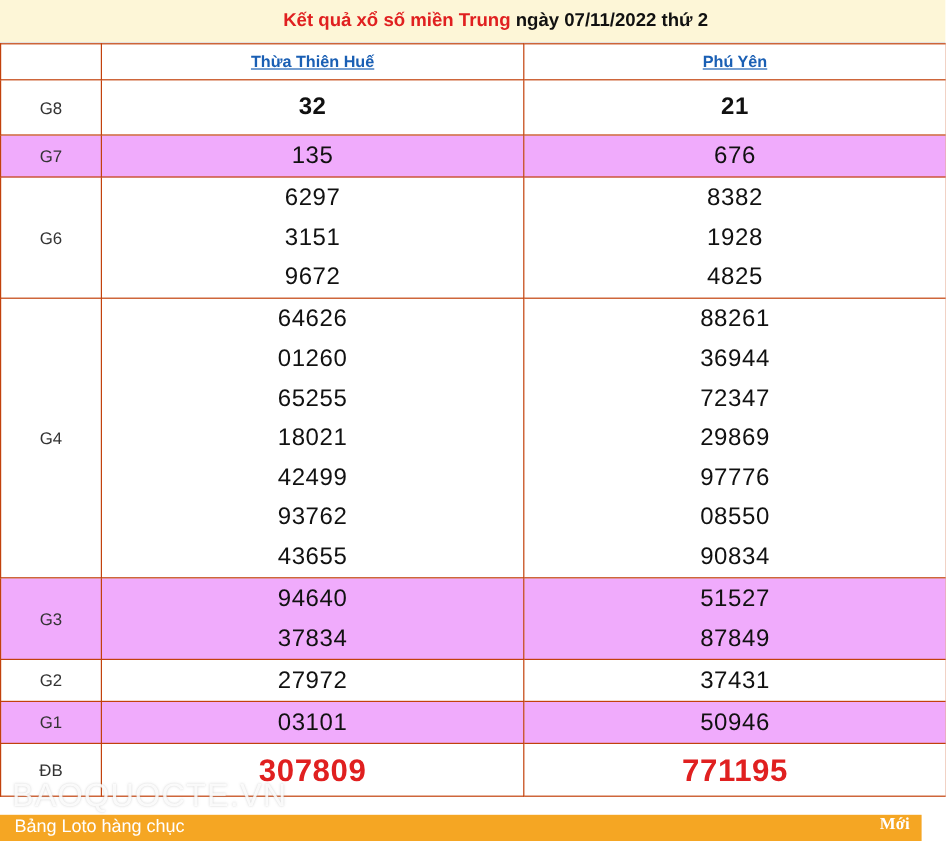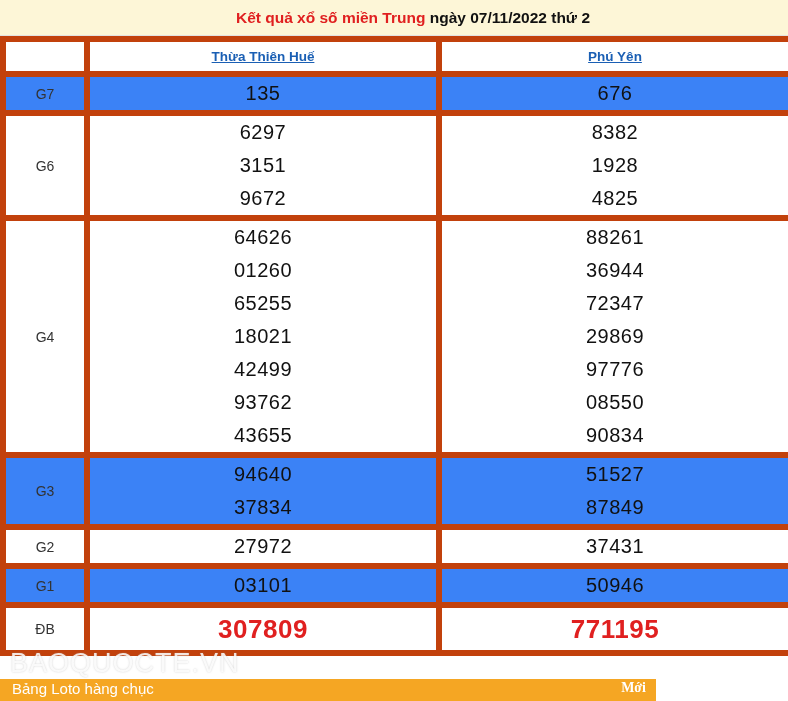--- a/index.html
+++ b/index.html
@@ -47,21 +47,21 @@
     font-weight: bold;
   }
 
   
   table.results {
     width: 788px;
     border-collapse: collapse;
     table-layout: fixed;
   }
   table.results td, table.results th {
-    border: 6px solid #c2410c;
+    border: 1px solid #c2410c;
     text-align: center;
     vertical-align: middle;
     padding: 0;
   }
   col.c-label { width: 84px; }
   col.c-prov  { width: 352px; }
 
   thead th {
     height: 29px;
     background: #ffffff;
@@ -73,21 +73,21 @@
     text-decoration: underline;
     cursor: pointer;
   }
   thead th.corner { background: #ffffff; }
 
   td.label {
     font-size: 14px;
     color: #333;
     font-weight: normal;
   }
-  tr.shade td { background: #3b82f6; }
+  tr.shade td { background: #f0abfc; }
   tr.plain td { background: #ffffff; }
 
   .nums {
     display: flex;
     flex-direction: column;
     align-items: center;
     justify-content: center;
   }
   .nums div {
     line-height: 33px;
@@ -112,21 +112,21 @@
   .g7 .nums div, .g6 .nums div, .g5 .nums div,
   .g4 .nums div, .g3 .nums div, .g2 .nums div, .g1 .nums div {
     font-size: 20px;
   }
 
   
   .footer-strip {
     position: absolute;
     left: 0;
     bottom: 0;
-    width: 656px;
+    width: 768px;
     height: 22px;
     background: #f5a623;
     overflow: hidden;
   }
   .footer-text {
     position: absolute;
     left: 12px;
     top: 1px;
     font-size: 15px;
     color: #ffffff;
@@ -179,20 +179,33 @@
         <th class="prov">
           <a>Thừa Thiên Huế</a>
         </th>
         <th class="prov">
           <a>Phú Yên</a>
         </th>
       </tr>
     </thead>
     <tbody>
 
+      <tr class="plain g8" style="height:46px">
+        <td class="label">G8</td>
+        <td>
+          <div class="nums">
+            <div class="big-red">32</div>
+          </div>
+        </td>
+        <td>
+          <div class="nums">
+            <div class="big-red">21</div>
+          </div>
+        </td>
+      </tr>
 
       <tr class="shade g7" style="height:35px">
         <td class="label">G7</td>
         <td>
           <div class="nums">
             <div>135</div>
           </div>
         </td>
         <td>
           <div class="nums">

